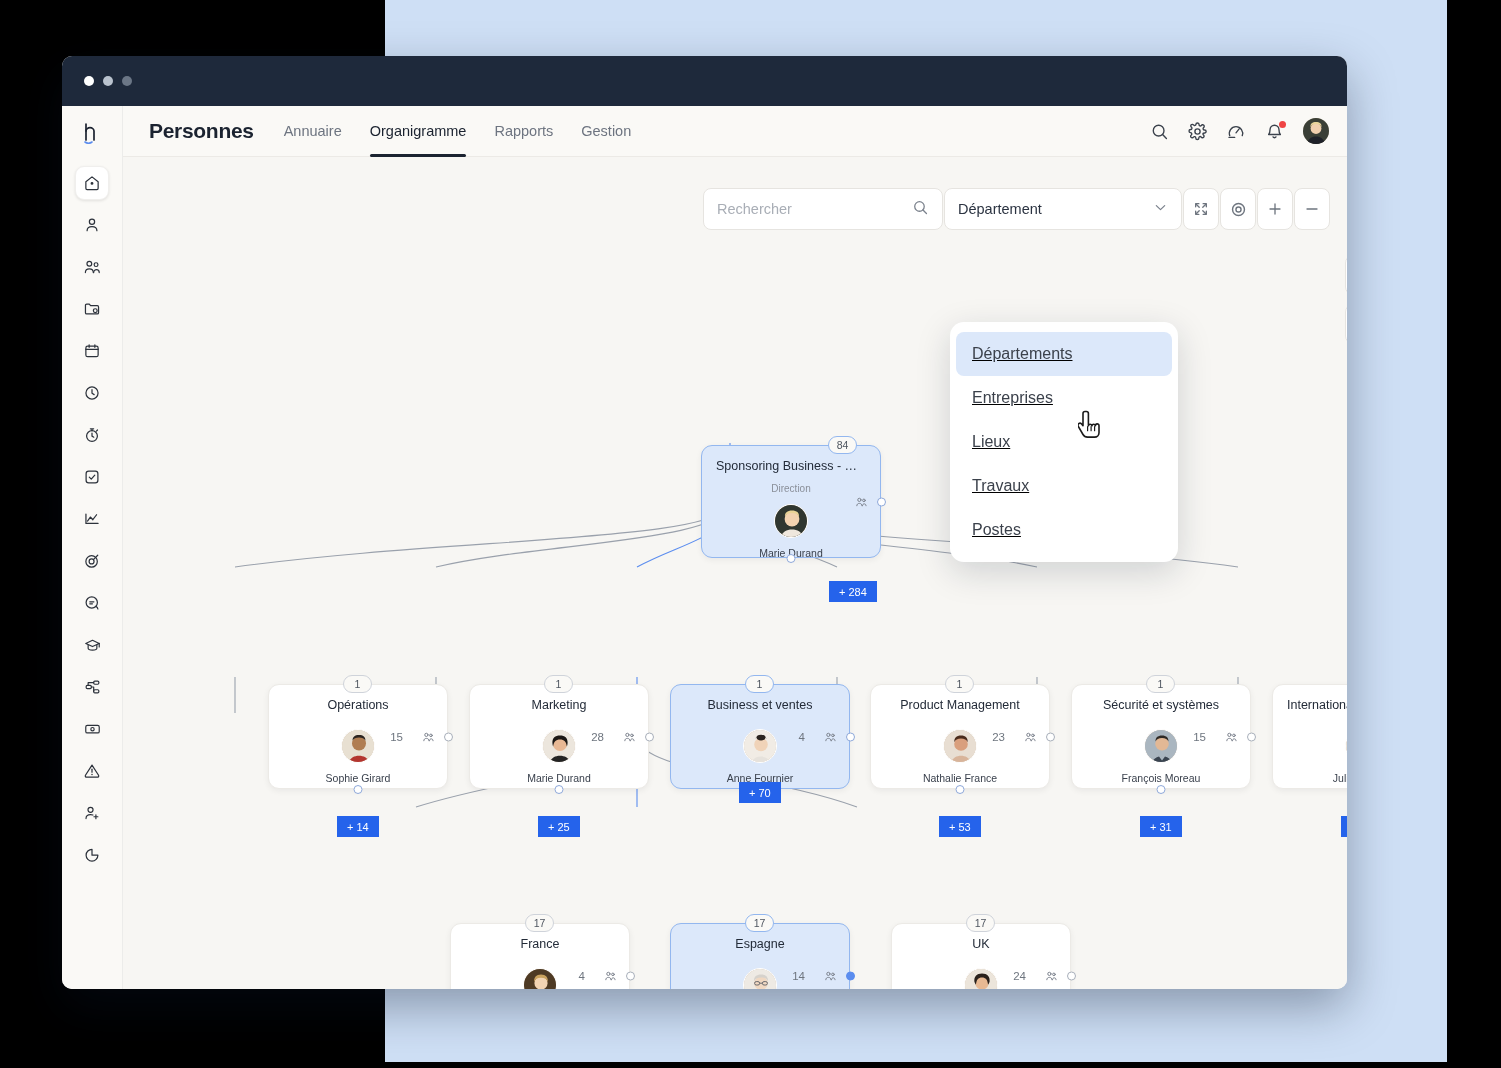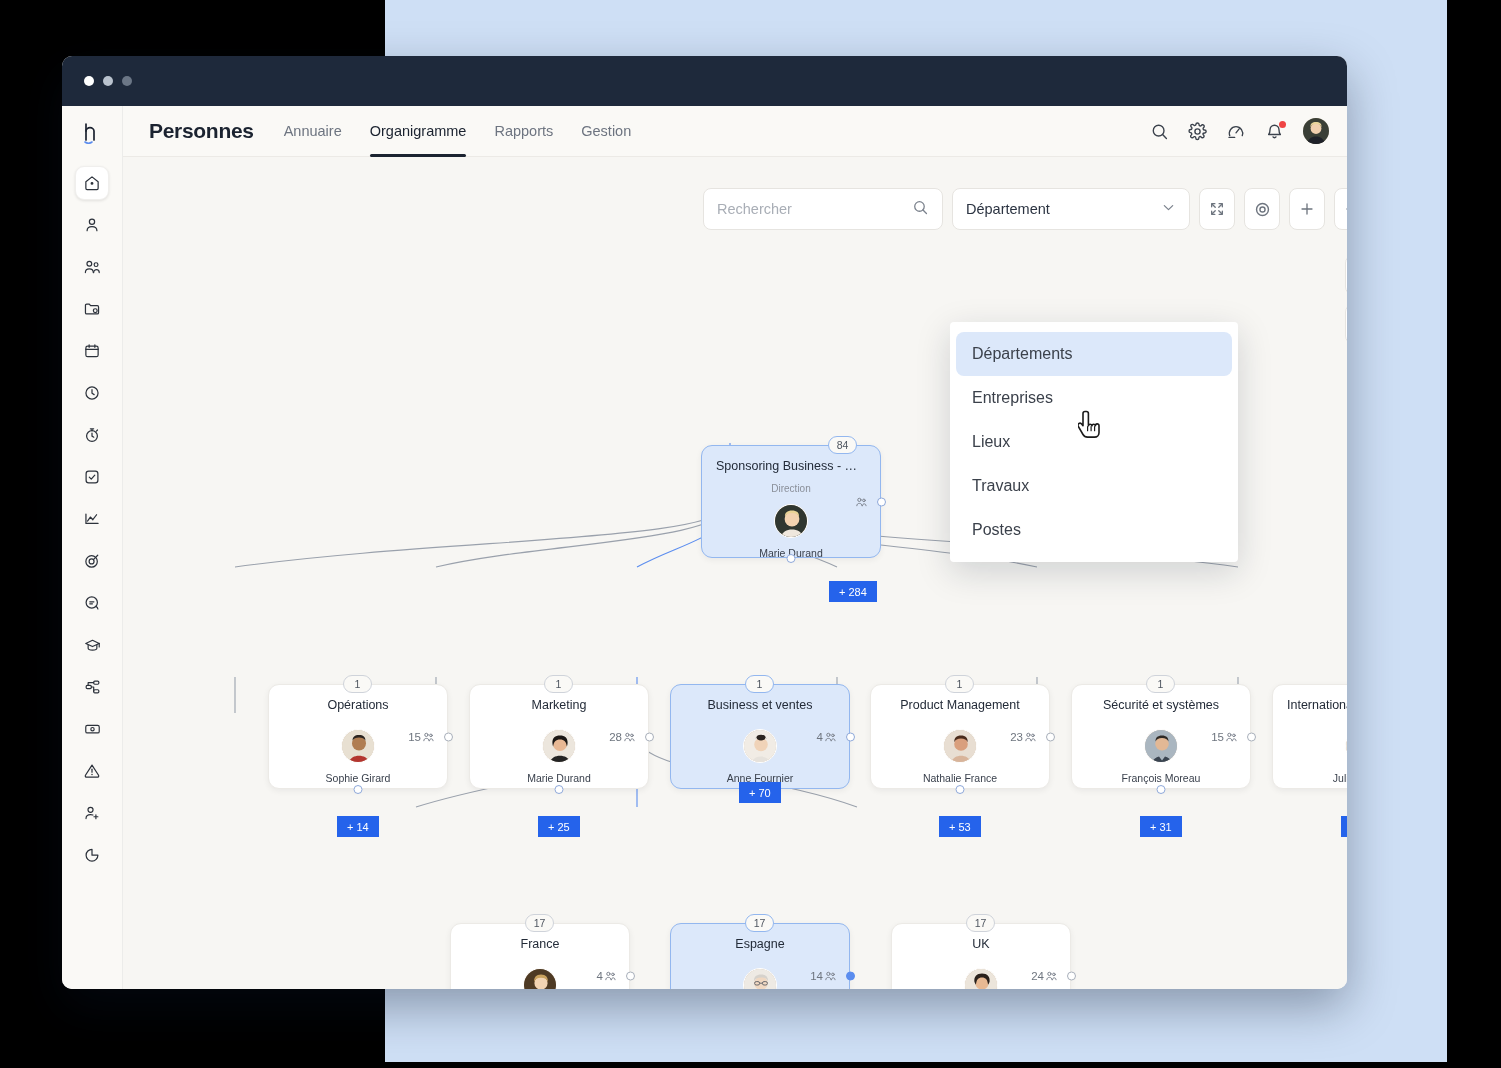--- a/index.html
+++ b/index.html
@@ -90,21 +90,21 @@
     width: 26px; height: 26px; border-radius: 50%; overflow: hidden;
     background: #d9c6ae;
   }
 
   
   .canvas { flex: 1; position: relative; background: #f7f6f3; overflow: hidden; }
 
   
   .toolbar {
     position: absolute; top: 31px; left: 580px;
-    display: flex; align-items: center; gap: 9px; z-index: 6;
+    display: flex; align-items: center; gap: 1px; z-index: 6;
   }
   .search-box {
     width: 240px; height: 42px; background: #fff;
     border: 1px solid #e6e4e0; border-radius: 8px;
     display: flex; align-items: center; padding: 0 13px;
   }
   .search-box input {
     flex: 1; border: 0; outline: 0; font-size: 14.5px; color: #2b3341;
     font-family: "Liberation Sans", sans-serif; background: transparent;
   }
@@ -123,24 +123,25 @@
   }
 
   .side-tools {
     position: absolute; top: 98px; left: 1222px;
     display: flex; flex-direction: column; gap: 9px; z-index: 6;
   }
   .side-tools .sq-btn { height: 40px; width: 38px; }
 
   
   .dropdown {
-    position: absolute; top: 165px; left: 827px; width: 288px;
-    background: #fff; border-radius: 4px; padding: 10px 0;
+    position: absolute; top: 165px; left: 827px; width: 228px;
+    background: #fff; border-radius: 14px; padding: 10px 0;
     box-shadow: 0 10px 34px rgba(18,28,50,.17);
     z-index: 40;
+    text-decoration: underline;
   }
   .dd-item {
     height: 44px; display: flex; align-items: center;
     padding: 0 16px; font-size: 16px; color: #3b414b;
     margin: 0 6px; border-radius: 8px;
   }
   .dd-item.hl { background: #dce8fa; }
   .cursor-ptr { position: absolute; left: 955px; top: 252px; z-index: 45; }
 
   
@@ -159,21 +160,21 @@
     text-overflow: ellipsis;
   }
   .node-sub { text-align: center; font-size: 10px; color: #8a8f99; margin-top: 10px; }
   .node-avatar {
     width: 34px; height: 34px; border-radius: 50%; margin: 10px auto 0;
     overflow: hidden; background: #d8c7b3; border: 1px solid #fff;
   }
   .node-name { text-align: center; font-size: 10.5px; color: #3a414d; margin-top: 9px; }
   .node-right {
     position: absolute; right: 12px; top: 50%; transform: translateY(-50%);
-    display: flex; align-items: center; gap: 1px;
+    display: flex; align-items: center; gap: 19px;
     font-size: 11.5px; color: #6e757f;
   }
   .node-port {
     position: absolute; right: -5.5px; top: 50%; transform: translateY(-50%);
     width: 9px; height: 9px; border-radius: 50%;
     background: #fff; border: 1.4px solid #a9b0bb;
   }
   .node-port.blue { background: #5b8def; border-color: #5b8def; }
   .node-port.ring { border-color: #8fa9da; }
   .node-bottom-port {

